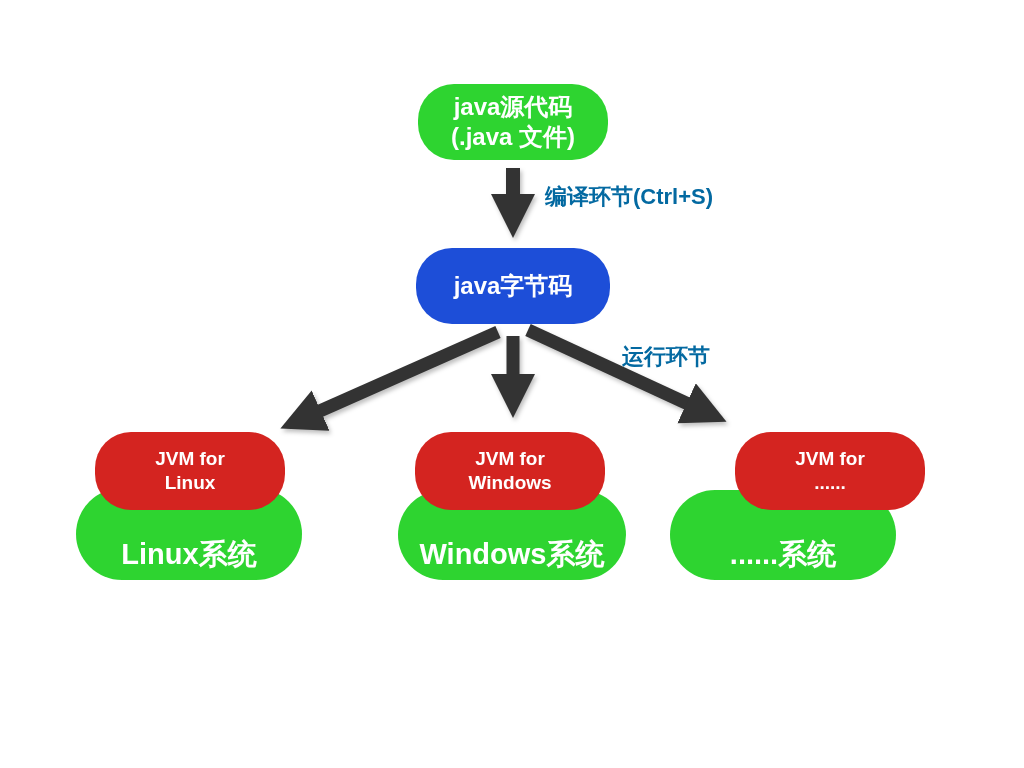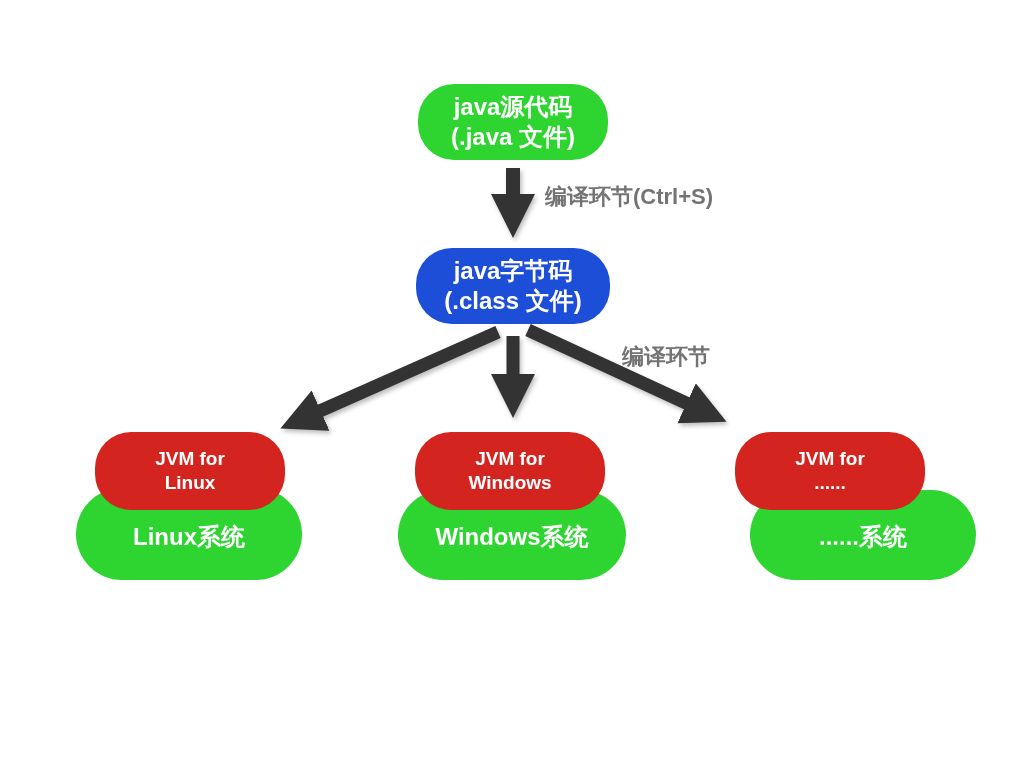--- a/index.html
+++ b/index.html
@@ -34,38 +34,38 @@
   }
   
   .box-bytecode{
     left:416px;top:248px;width:194px;height:76px;
     background:#1d4ed8;border-radius:36px;
     font-size:24px;
   }
   
   .os-box{
     background:#2ed430;border-radius:46px;
-    font-size:24px;
+    font-size:29px;
     justify-content:flex-end;
-    padding-bottom:28px;
+    padding-bottom:8px;
   }
   .jvm-box{
     background:#d42420;border-radius:36px;
     font-size:19px;
   }
   .os-linux{left:76px;top:488px;width:226px;height:92px;}
   .jvm-linux{left:95px;top:432px;width:190px;height:78px;}
   .os-windows{left:398px;top:490px;width:228px;height:90px;}
   .jvm-windows{left:415px;top:432px;width:190px;height:78px;}
-  .os-other{left:750px;top:490px;width:226px;height:90px;}
+  .os-other{left:670px;top:490px;width:226px;height:90px;}
   .jvm-other{left:735px;top:432px;width:190px;height:78px;}
 
   .flow-label{
     position:absolute;
-    color:#737373;
+    color:#0369a1;
     font-weight:700;
     font-size:22px;
     white-space:nowrap;
   }
   .label-compile{left:545px;top:182px;}
   .label-run{left:622px;top:342px;}
 
   svg.arrows{
     position:absolute;left:0;top:0;
     filter:drop-shadow(2px 3px 2px rgba(0,0,0,0.25));
@@ -98,24 +98,23 @@
 
   <div class="node box-source">
     <span class="l1">java源代码</span>
     <span class="l2">(.java 文件)</span>
   </div>
 
   <div class="flow-label label-compile">编译环节(Ctrl+S)</div>
 
   <div class="node box-bytecode">
     <span class="l1">java字节码</span>
-    <span class="l2">(.class 文件)</span>
   </div>
 
-  <div class="flow-label label-run">编译环节</div>
+  <div class="flow-label label-run">运行环节</div>
 
   <div class="node os-box os-linux">
     <span>Linux系统</span>
   </div>
   <div class="node jvm-box jvm-linux">
     <span class="l1">JVM for</span>
     <span class="l2">Linux</span>
   </div>
 
   <div class="node os-box os-windows">

